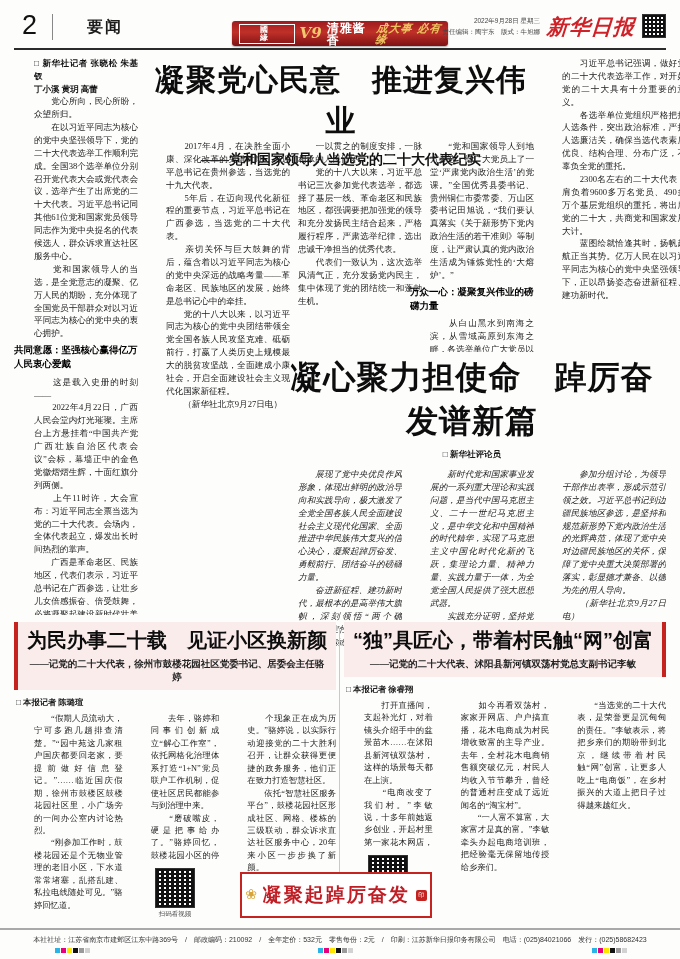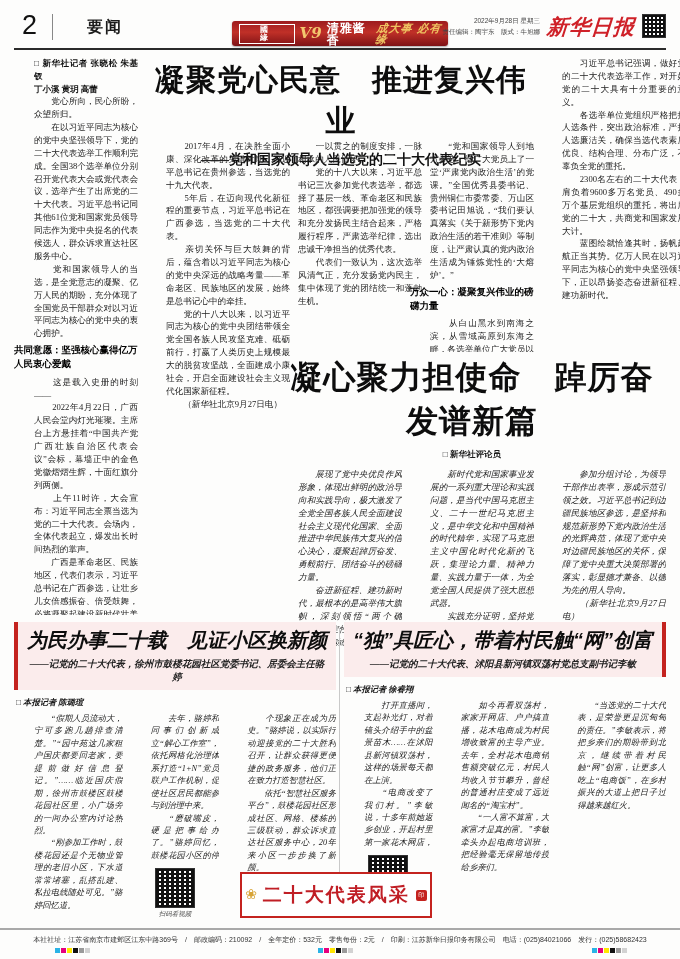--- a/index.html
+++ b/index.html
@@ -41,21 +41,21 @@
   #a1-col3{position:absolute;left:278px;top:140px;width:124px;height:212px;overflow:hidden;}
   #a1-col4{position:absolute;left:410px;top:140px;width:124px;height:212px;overflow:hidden;}
   #a1-col5{position:absolute;left:542px;top:57px;width:124px;height:294px;overflow:hidden;}
   
   #a2{position:absolute;left:278px;top:356px;width:388px;}
   #a2-title{text-align:center;font-weight:bold;font-size:32px;letter-spacing:1px;color:#0d0d0d;}
   #a2-byline{text-align:center;font-size:8.5px;font-weight:bold;margin-top:5px;}
   #a2-cols{display:flex;gap:8px;margin-top:7px;}
   #a2-cols .coltext{width:124px;height:210px;font-style:italic;}
   
-  .bottom-art{position:absolute;top:622px;width:322px;font-style:italic;}
+  .bottom-art{position:absolute;top:622px;width:322px;}
   #bl{left:14px;}
   #br{left:344px;}
   .b-head{background:#fbecec;padding:5px 8px 6px 8px;}
   #bl .b-head{border-left:4px solid #c4231f;}
   #br .b-head{border-right:4px solid #c4231f;}
   .b-title{font-family:"Liberation Sans",sans-serif;font-weight:bold;font-size:20px;text-align:center;color:#0d0d0d;}
   .b-sub{font-size:9.5px;font-weight:bold;text-align:center;margin-top:4px;color:#222;}
   .b-byline{font-size:8.3px;font-weight:bold;margin:7px 0 5px 2px;}
   .b-cols{display:flex;gap:8px;}
   .b-cols .col{width:102px;height:232px;overflow:hidden;}
@@ -202,21 +202,21 @@
         </div>
       </div>
       <div class="col coltext">　　如今再看双荡村，家家开网店、户户搞直播，花木电商成为村民增收致富的主导产业。去年，全村花木电商销售额突破亿元，村民人均收入节节攀升，曾经的普通村庄变成了远近闻名的“淘宝村”。
 　　“一人富不算富，大家富才是真的富。”李敏牵头办起电商培训班，把经验毫无保留地传授给乡亲们。</div>
       <div class="col coltext">　　“当选党的二十大代表，是荣誉更是沉甸甸的责任。”李敏表示，将把乡亲们的期盼带到北京，继续带着村民触“网”创富，让更多人吃上“电商饭”，在乡村振兴的大道上把日子过得越来越红火。</div>
     </div>
   </div>
 
   <div id="adbanner">
     <span class="adb-deco">❀</span>
-    <span class="adb-text">二十大代表风采</span>
+    <span class="adb-text">凝聚起踔厉奋发</span>
     <span class="adb-seal">印</span>
   </div>
 
   <div id="footer">
     <div id="footer-info">本社社址：江苏省南京市建邺区江东中路369号　/　邮政编码：210092　/　全年定价：532元　零售每份：2元　/　印刷：江苏新华日报印务有限公司　电话：(025)84021066　发行：(025)58682423</div>
     <div class="cmyk" id="cmyk-l">
       <span class="c"></span>
         <span class="m"></span>
         <span class="y"></span>
         <span class="k"></span>

